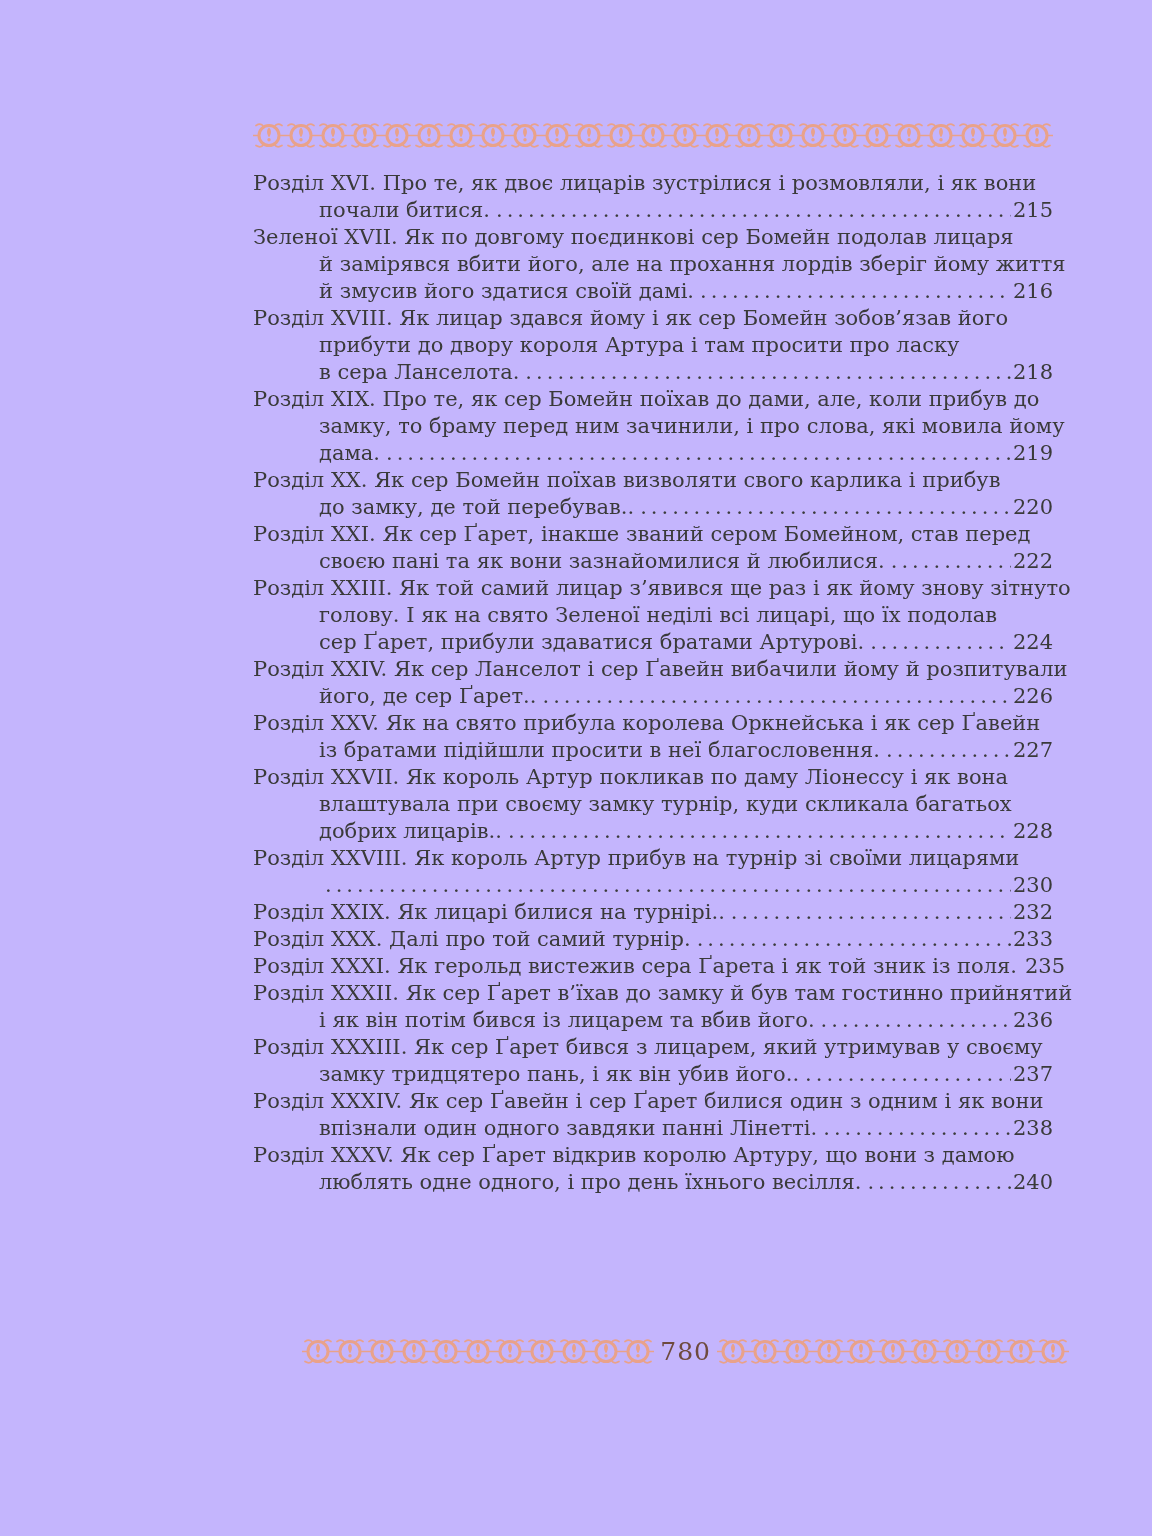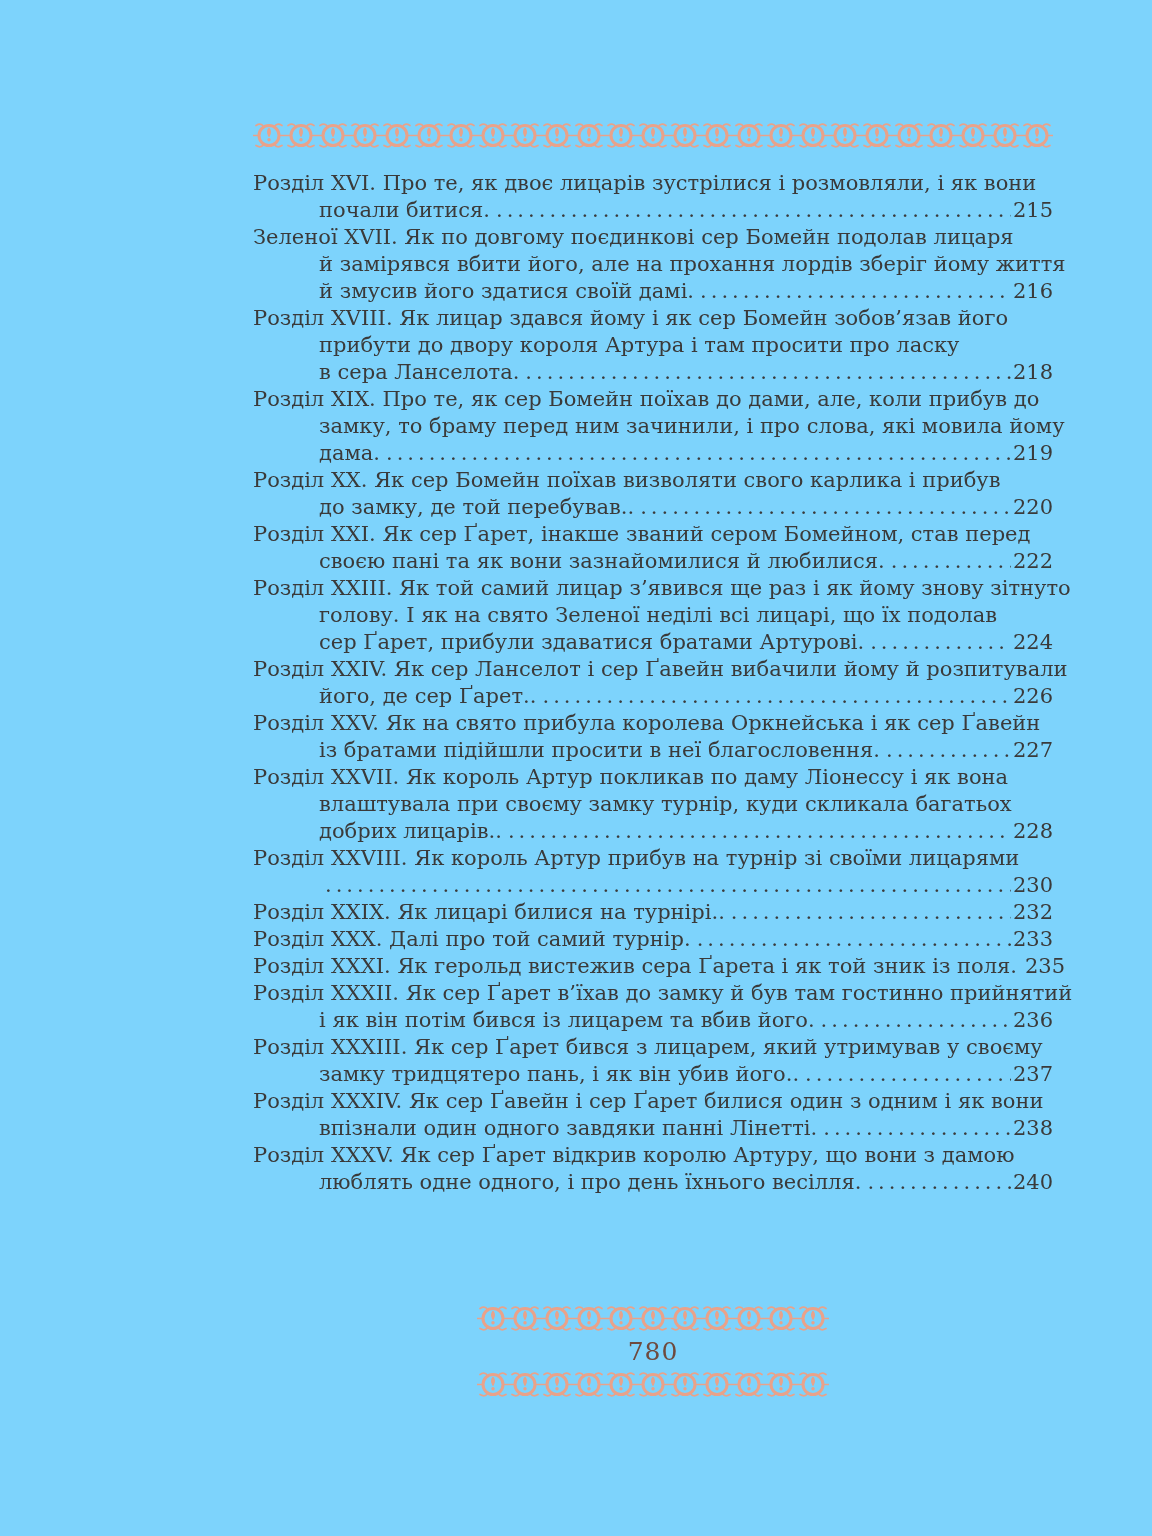--- a/index.html
+++ b/index.html
@@ -1,20 +1,20 @@
 <!DOCTYPE html>
 <html><head>
 <meta charset="utf-8">
 <style>
   html, body { margin: 0; padding: 0; background: #ffffff; }
   .page {
     position: relative;
     width: 1152px;
     height: 1536px;
-    background: #7dd3fc;
+    background: #c4b5fd;
     font-family: "DejaVu Serif", "Liberation Serif", serif;
     color: #3a3a3a;
     overflow: hidden;
   }
   .ornament {
     display: flex;
     align-items: center;
     overflow: hidden;
   }
   .ornament-top {
@@ -49,28 +49,27 @@
     white-space: nowrap;
     margin: 0 2px 0 6px;
   }
   .leader::after {
     content: "..................................................................................................................................................................";
     letter-spacing: 4px;
   }
   .pnum { flex: 0 0 auto; }
   .footer {
     position: absolute;
-    left: 253px;
+    left: 269px;
     top: 1334px;
     width: 800px;
     height: 34px;
     display: flex;
     align-items: center;
-    justify-content: center;
-    flex-direction: column;
+    justify-content: flex-end;
   }
   .footer .ornament { height: 33px; flex: 0 0 auto; }
   .page-number {
     flex: 0 0 auto;
     font-size: 25px;
     line-height: 33px;
     color: #6e4a3e;
     padding: 0 6px;
     letter-spacing: 1px;
   }

